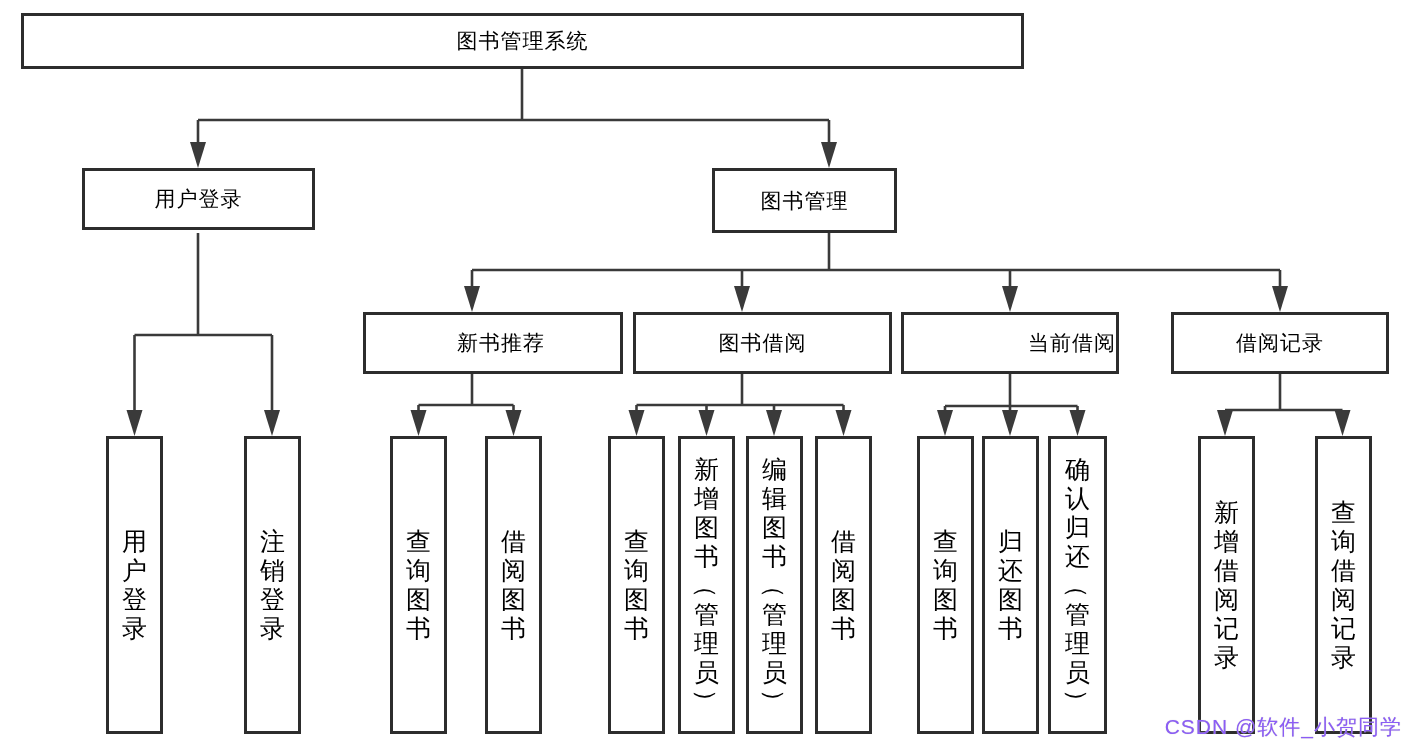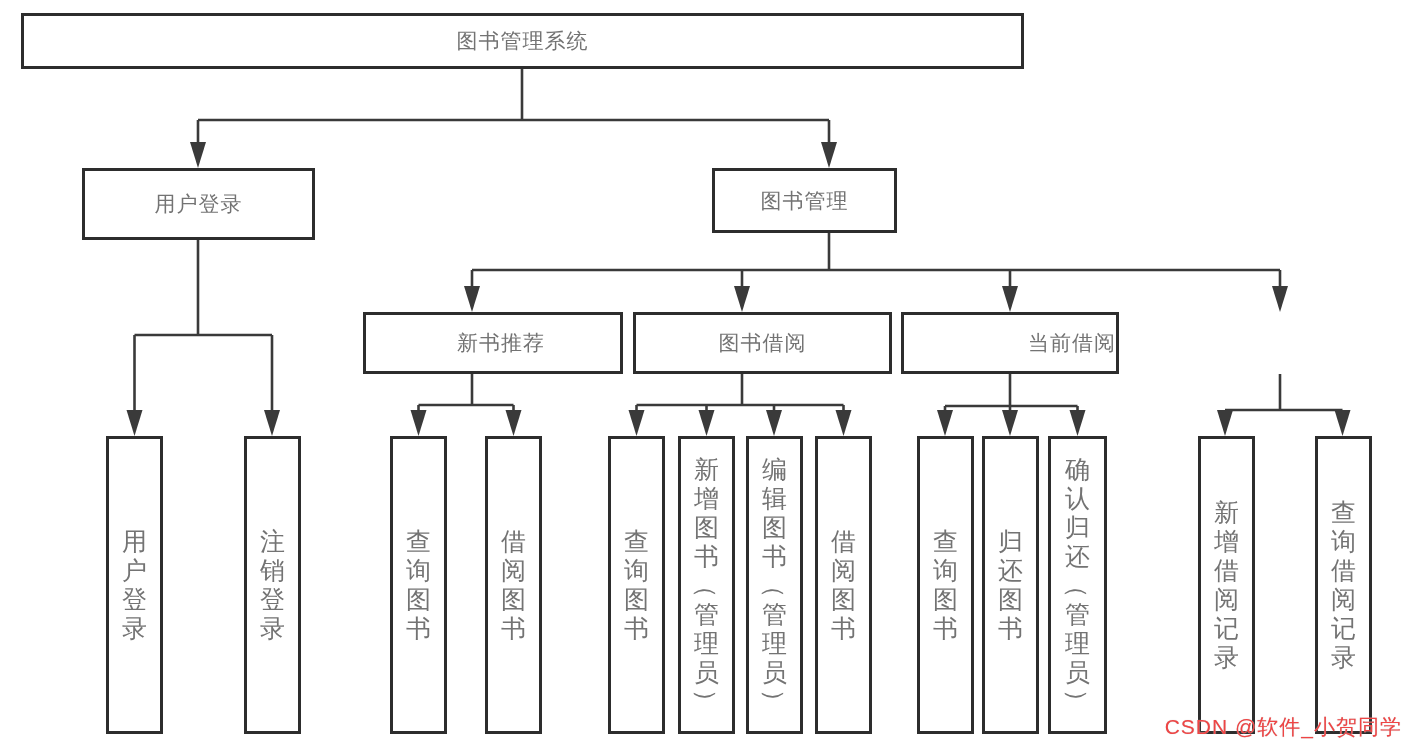--- a/index.html
+++ b/index.html
@@ -12,35 +12,35 @@
   }
   #wires{position:absolute;left:0;top:0;width:1405px;height:747px;}
   .node{
     position:absolute;
     box-sizing:border-box;
     border:3px solid #2d2d2d;
     background:#ffffff;
     display:flex;
     align-items:center;
     justify-content:center;
-    color:#737373;
+    color:#000000;
   }
   .hnode{font-size:21px;letter-spacing:1px;}
   .vnode{
     flex-direction:column;
     font-size:25px;
   }
   .vchar{display:block;line-height:29px;height:29px;text-align:center;}
   .vchar.rot{transform:rotate(90deg);}
   #watermark{
     position:absolute;
     right:3px;
     bottom:6px;
     font-size:21px;
-    color:#ef4444;
+    color:#8b5cf6;
     letter-spacing:1px;
     z-index:5;
     text-shadow:0 0 1px #c9c9c9;
   }
 </style>
 </head>
 <body>
 
 <div id="canvas">
 
@@ -108,35 +108,38 @@
       <polygon points="1077.5,436 1069.5,410 1085.5,410"></polygon>
       <polygon points="1225,436 1217,410 1233,410"></polygon>
       <polygon points="1342.5,436 1334.5,410 1350.5,410"></polygon>
     </g>
   </svg>
 
   <div class="node hnode" style="left:21px;top:13px;width:1003px;height:56px;">
     <span>图书管理系统</span>
   </div>
 
-  <div class="node hnode" style="left:82px;top:168px;width:233px;height:72px;">
+  <div class="node hnode" style="left:82px;top:168px;width:233px;height:62px;">
     <span>用户登录</span>
   </div>
   <div class="node hnode" style="left:712px;top:168px;width:185px;height:65px;">
     <span>图书管理</span>
   </div>
 
   <div class="node hnode" style="left:363px;top:312px;width:260px;height:62px;padding-left:16px;">
     <span>新书推荐</span>
   </div>
   <div class="node hnode" style="left:633px;top:312px;width:259px;height:62px;">
     <span>图书借阅</span>
   </div>
   <div class="node hnode" style="left:901px;top:312px;width:218px;height:62px;justify-content:flex-end;">
     <span>当前借阅</span>
+  </div>
+  <div class="node hnode" style="left:1171px;top:312px;width:218px;height:62px;">
+    <span>借阅记录</span>
   </div>
 
   <div class="node vnode vtext" style="left:106px;top:436px;width:57px;height:298px;">
       <span class="vchar">用</span>
       <span class="vchar">户</span>
       <span class="vchar">登</span>
       <span class="vchar">录</span>
     </div>
   <div class="node vnode vtext" style="left:244px;top:436px;width:57px;height:298px;">
       <span class="vchar">注</span>

